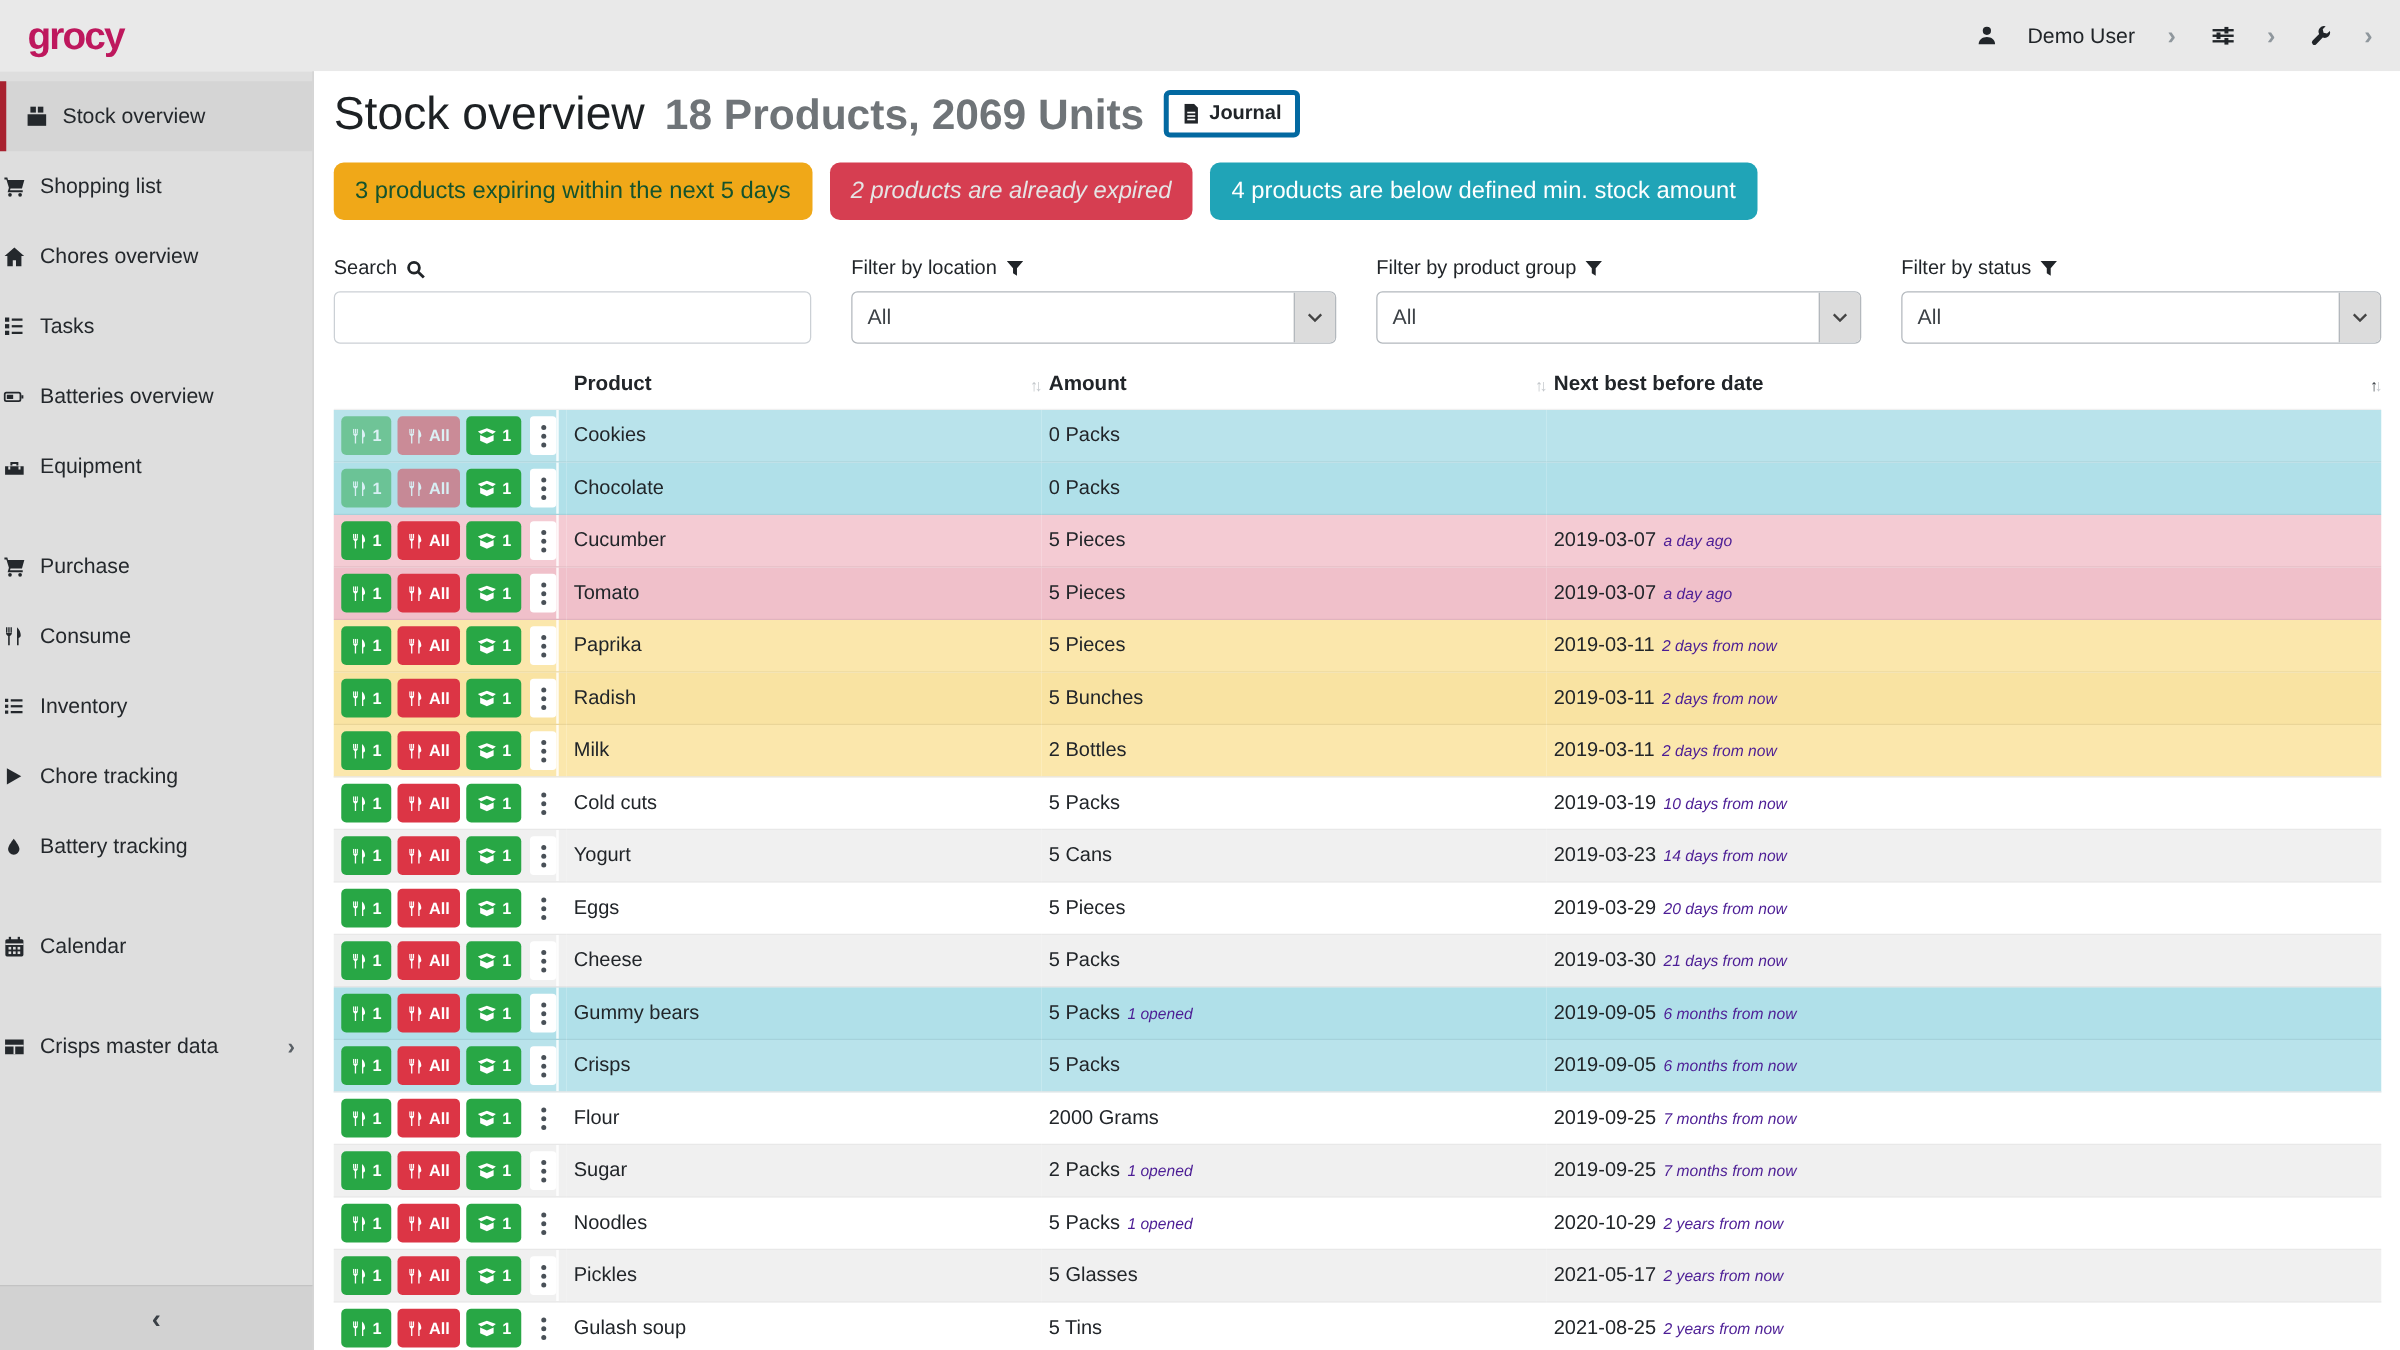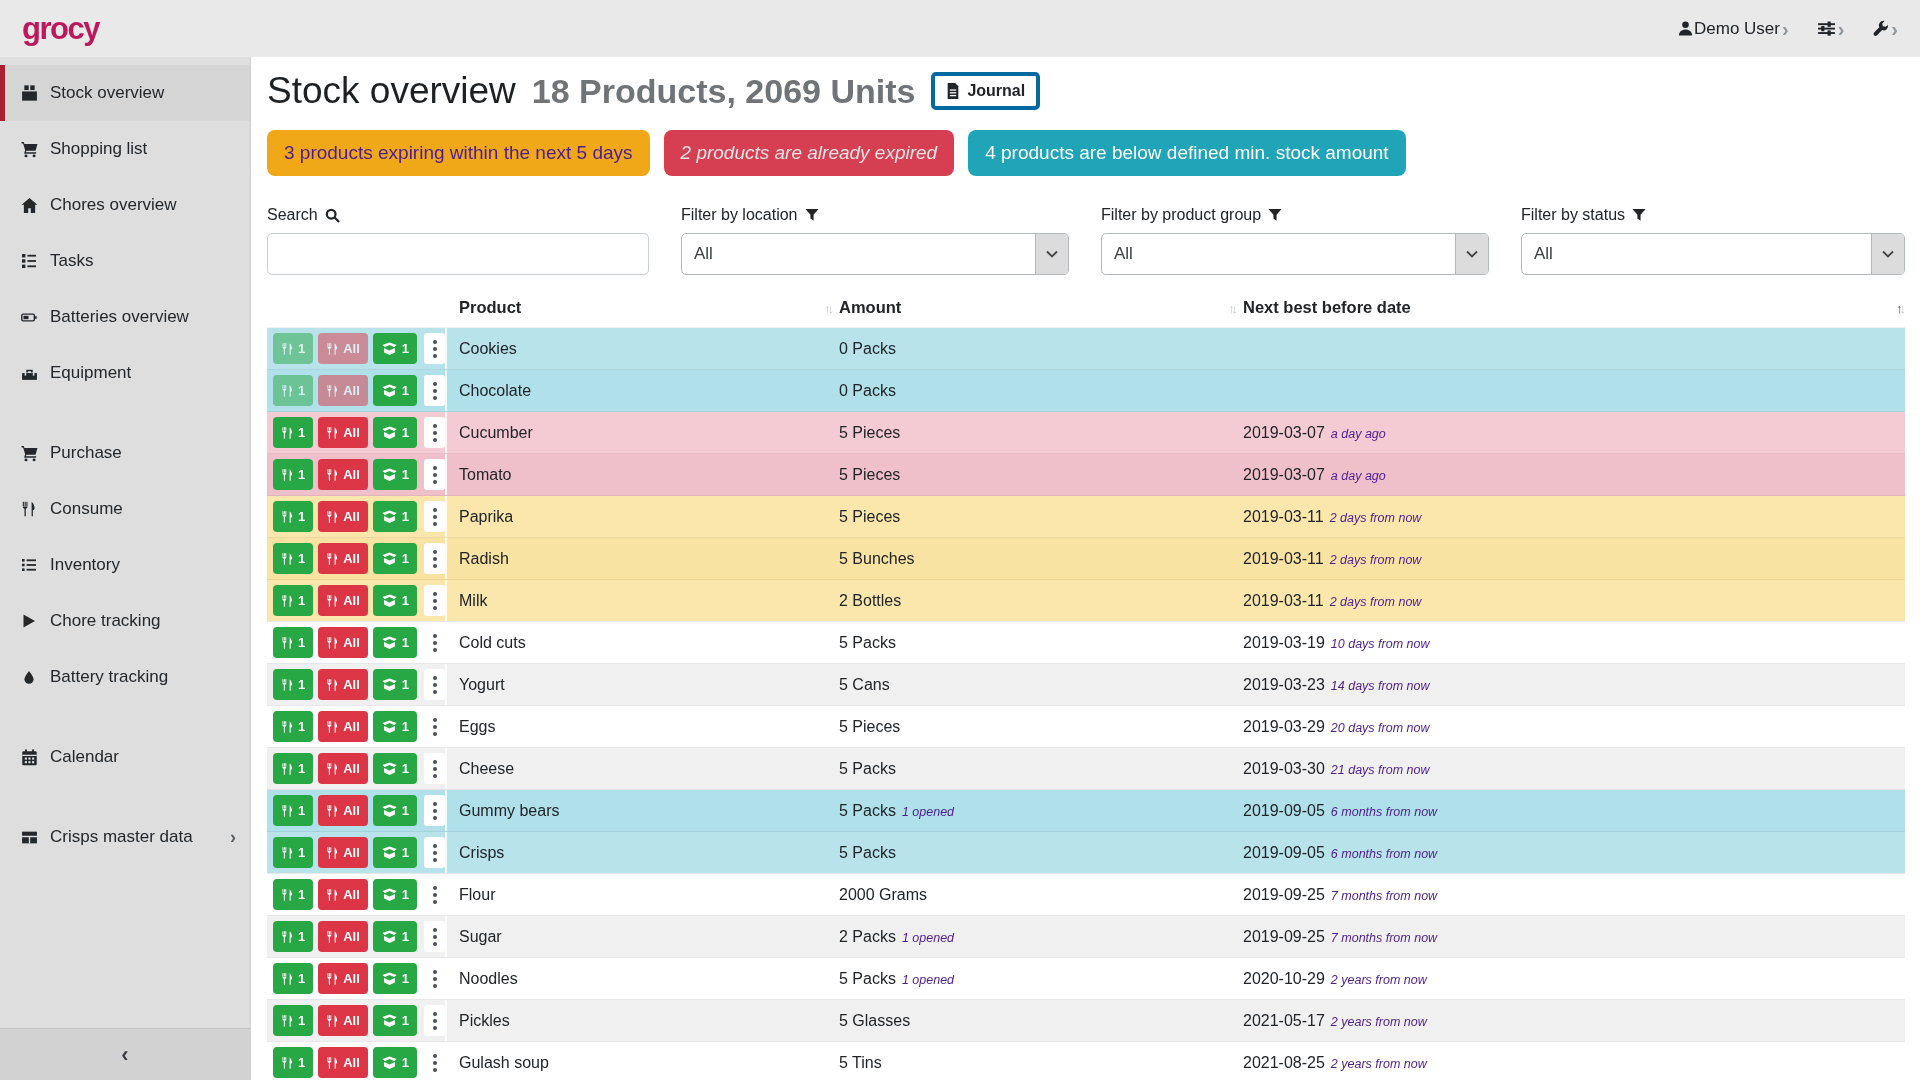--- a/index.html
+++ b/index.html
@@ -3,30 +3,30 @@
 <meta charset="utf-8">
 <style>
   * { box-sizing: border-box; margin: 0; padding: 0; }
   html,body { width:1920px; height:1080px; overflow:hidden; }
   body { font-family:"Liberation Sans", sans-serif; color:#212529; background:#fff; }
 
   
   .topbar { height:57px; background:#e9e9e9; display:flex; align-items:center; padding:0 22px; }
   .logo { font-size:31px; font-weight:800; letter-spacing:-1.5px; color:#be185d; cursor:pointer; }
   .top-right { margin-left:auto; display:flex; align-items:center; gap:28px; }
-  .hmenu { display:flex; align-items:center; gap:0; font-size:17px; color:#212529; cursor:pointer; }
+  .hmenu { display:flex; align-items:center; gap:24px; font-size:17px; color:#212529; cursor:pointer; }
   .hmenu .icon svg { display:block; }
   .hchev { color:#8f979d; font-size:20px; font-weight:700; line-height:1; margin-left:2px; }
 
   
   .shell { display:flex; height:1023px; }
   .sidebar { width:251px; background:#dedede; border-right:1px solid #cfcfcf; position:relative; flex:none; }
   #side-nav { padding-top:8px; }
   .side-group + .side-group { margin-top:24px; }
-  .side-item { display:flex; align-items:center; gap:11px; height:56px; padding-left:19px; padding-right:14px;
+  .side-item { display:flex; align-items:center; gap:11px; height:56px; padding-left:1px; padding-right:14px;
                font-size:17px; color:#24282c; cursor:pointer; }
   .side-item .icon { width:20px; display:flex; justify-content:center; }
   .side-item .icon svg { display:block; }
   .side-item.active { background:#d5d5d5; border-left:5px solid #a8212f; padding-left:14px; }
   .side-chev { margin-left:auto; color:#5a6066; font-size:18px; font-weight:700; }
   .collapse-bar { position:absolute; bottom:0; left:0; width:100%; height:52px; background:#d2d2d2;
                   border-top:1px solid #c3c3c3; display:flex; align-items:center; justify-content:center; cursor:pointer; }
   .collapse-bar span { font-size:22px; font-weight:700; color:#3a4046; }
 
   
@@ -295,21 +295,21 @@
               <rect x="3" y="6" width="6" height="1.2" fill="#fff"></rect>
               <rect x="3" y="8.6" width="6" height="1.2" fill="#fff"></rect>
               <rect x="3" y="11.2" width="6" height="1.2" fill="#fff"></rect>
             </svg>
         </span>
         <span>Journal</span>
       </button>
     </div>
 
     <div class="alerts" id="alerts">
-        <span class="badge" style="background: rgb(240, 168, 24); color: #4c1d95;">3 products expiring within the next 5 days</span>
+        <span class="badge" style="background: rgb(240, 168, 24); color: #14532d;">3 products expiring within the next 5 days</span>
         <span class="badge" style="background: rgb(214, 62, 81); color: #e5e5e5; font-style: italic;">2 products are already expired</span>
         <span class="badge" style="background: rgb(32, 164, 183); color: rgb(255, 255, 255);">4 products are below defined min. stock amount</span>
       </div>
 
     <div class="filters">
       <div>
         <div class="flabel">
           <span>Search</span>
           <span>
             <svg width="15" height="15" viewBox="0 0 16 16" fill="none" stroke="#212529" stroke-width="2.4">

